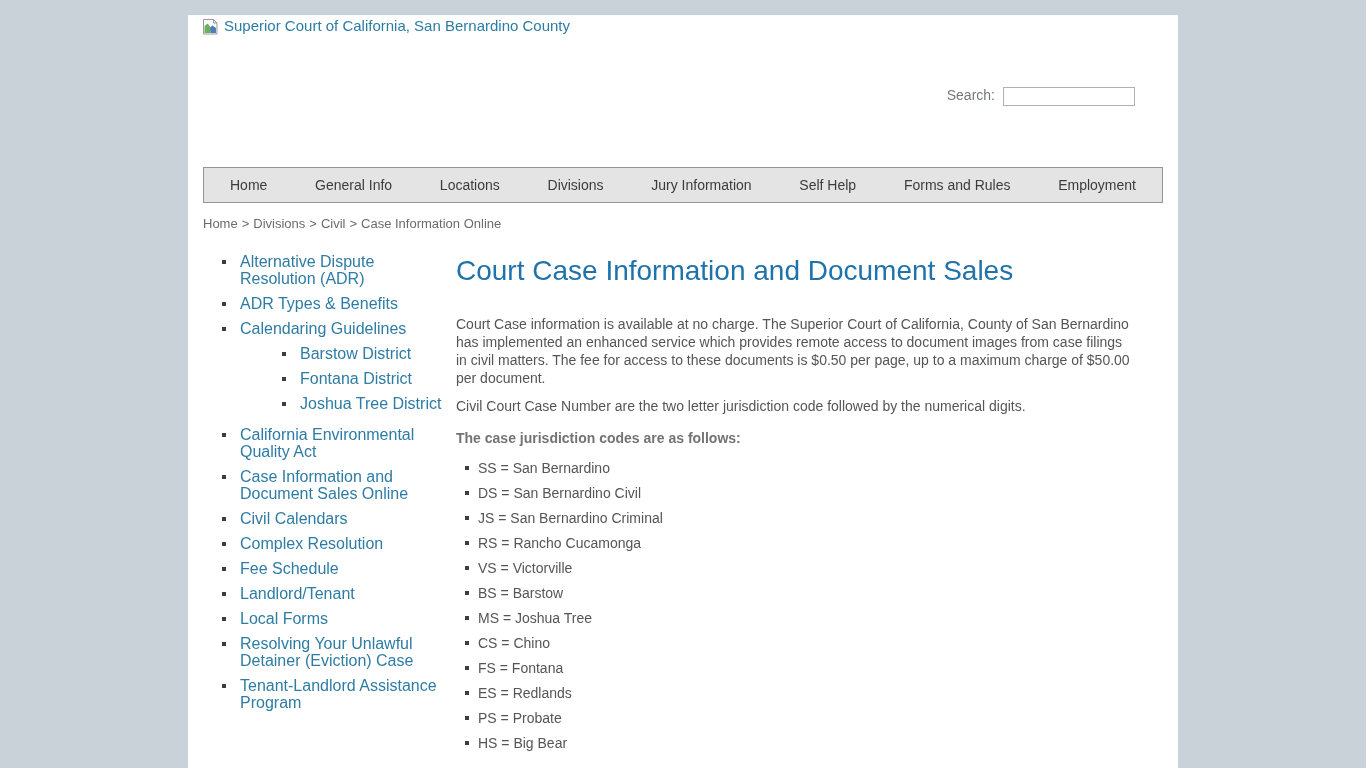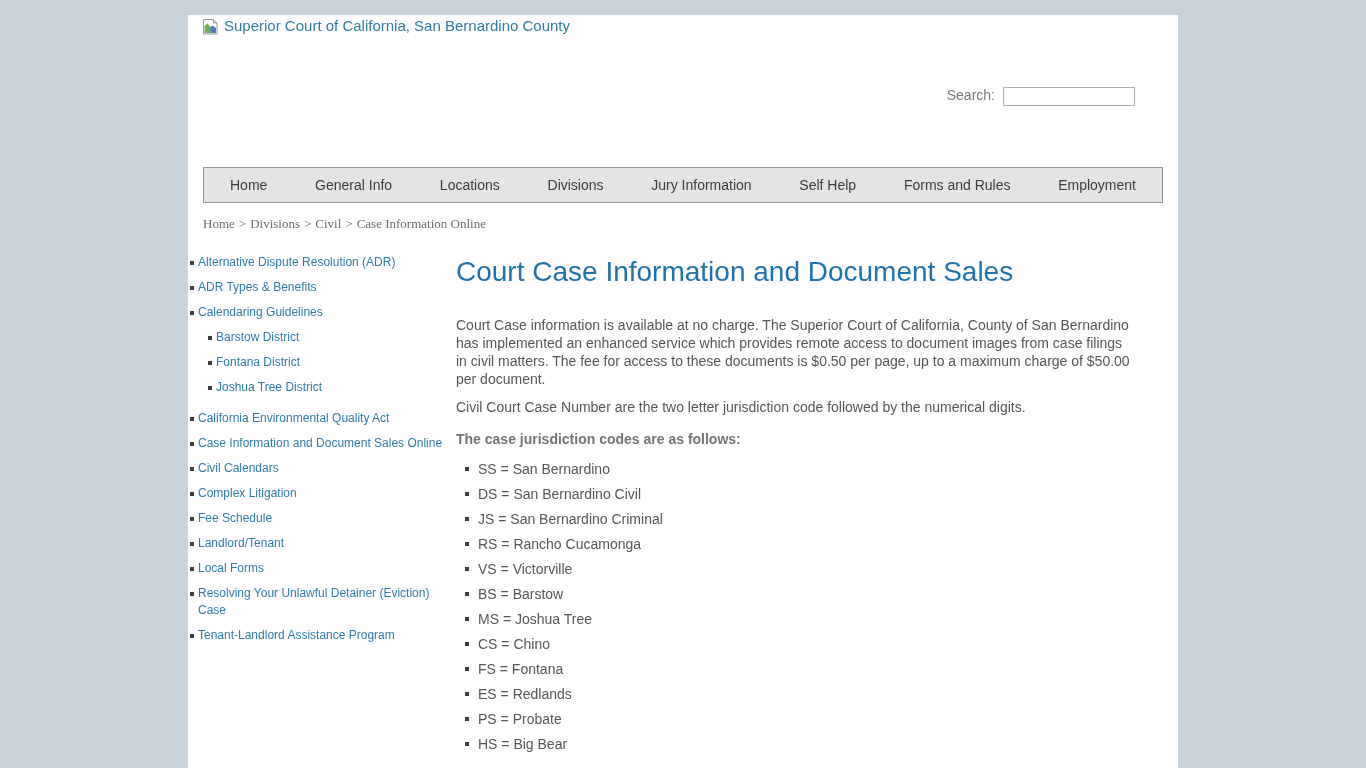--- a/index.html
+++ b/index.html
@@ -45,36 +45,36 @@
     display: flex; align-items: center;
     justify-content: space-between;
     padding: 0 26px;
   }
   .nav-item {
     font-size: 14px; color: #3c3c3c; cursor: pointer; white-space: nowrap;
   }
 
   
   .breadcrumb {
-    margin: 13px 15px 0; font-size: 13px; color: #6b6b6b; font-family: Liberation Serif, serif;
+    margin: 13px 15px 0; font-size: 13px; color: #6b6b6b;
   }
   .crumb { cursor: pointer; }
   .crumb-sep { margin: 0 4px; }
   .crumb-current { cursor: default; }
 
   
   .content { display: flex; margin-top: 22px; align-items: flex-start; }
 
   
   .sidebar { width: 256px; margin-left: 24px; flex: 0 0 auto; }
   .sb-list, .sb-sublist, .codes-list { list-style: none; margin: 0; padding: 0; }
   .sb-li {
-    position: relative; padding-left: 10px;
+    position: relative; padding-left: 20px;
     margin-bottom: 8px;
-    font-size: 12px; line-height: 17px;
+    font-size: 16px; line-height: 17px; margin-left: 32px;
   }
   .sq {
     position: absolute; left: 2px; top: 7px;
     width: 4px; height: 4px; background: #3d3d3d;
   }
   .sb-link { color: #2e7ca4; text-decoration: none; cursor: pointer; }
   .sb-sublist { margin: 8px 0 14px 8px; }
   .sb-sublist .sb-li { margin-bottom: 8px; }
 
   
@@ -171,21 +171,21 @@
       <li class="sb-li">
         <span class="sq"></span>
         <a class="sb-link">Case Information and Document Sales Online</a>
       </li>
       <li class="sb-li">
         <span class="sq"></span>
         <a class="sb-link">Civil Calendars</a>
       </li>
       <li class="sb-li">
         <span class="sq"></span>
-        <a class="sb-link">Complex Litigation</a>
+        <a class="sb-link">Complex Resolution</a>
       </li>
       <li class="sb-li">
         <span class="sq"></span>
         <a class="sb-link">Fee Schedule</a>
       </li>
       <li class="sb-li">
         <span class="sq"></span>
         <a class="sb-link">Landlord/Tenant</a>
       </li>
       <li class="sb-li">

